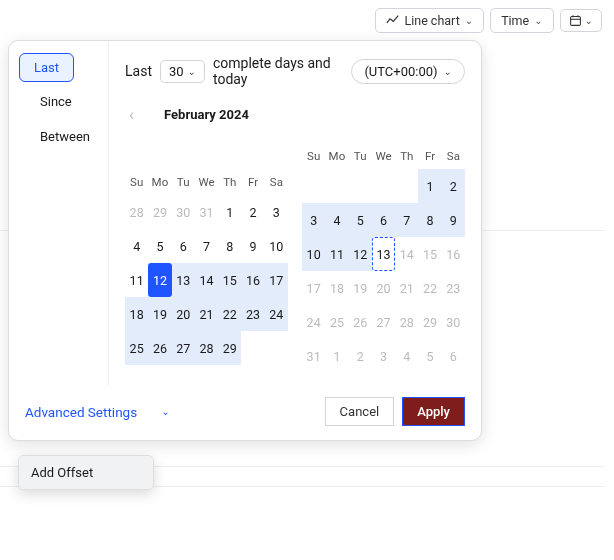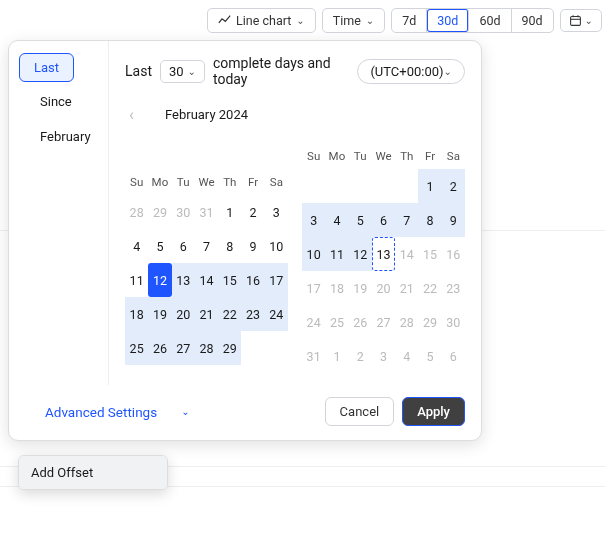--- a/index.html
+++ b/index.html
@@ -122,21 +122,21 @@
     gap: 4px;
     border: 1px solid #d1d5db;
     border-radius: 5px;
     padding: 3px 8px;
     font-size: 13px;
     cursor: pointer;
   }
   .tz-btn {
     display: inline-flex;
     align-items: center;
-    gap: 0;
+    gap: 6px;
     border: 1px solid #d1d5db;
     border-radius: 16px;
     padding: 4px 12px;
     font-size: 13px;
     cursor: pointer;
   }
   .cals {
     display: flex;
     gap: 14px;
   }
@@ -145,21 +145,21 @@
   }
   .cal-head {
     display: flex;
     align-items: center;
     justify-content: center;
     position: relative;
     height: 26px;
     margin-bottom: 6px;
   }
   .cal-title {
-    font-weight: 400;
+    font-weight: 700;
     font-size: 13px;
   }
   .cal-nav {
     position: absolute;
     color: #bbb;
     font-size: 16px;
     cursor: pointer;
     user-select: none;
   }
   .cal-nav.left { left: 4px; }
@@ -200,48 +200,47 @@
     justify-content: space-between;
     padding: 12px 16px 14px;
   }
   .adv-link {
     color: #1f55ff;
     font-size: 13.5px;
     cursor: pointer;
     display: inline-flex;
     align-items: center;
     gap: 24px;
-    margin-left: 20px;
   }
   .foot-btns {
     display: flex;
     gap: 8px;
   }
   .btn {
     padding: 6px 14px;
-    border-radius: 6px;
+    border-radius: 0;
     font-size: 13px;
     cursor: pointer;
   }
   .btn-cancel {
     background: #fff;
     border: 1px solid #d1d5db;
     color: #333;
   }
   .btn-apply {
-    background: #404040;
+    background: #7f1d1d;
     border: 1px solid #1f55ff;
     color: #fff;
     font-weight: 500;
   }
   .menu {
     position: absolute;
     left: 18px;
     top: 455px;
-    width: 150px;
+    width: 136px;
     background: #fff;
     border: 1px solid #ddd;
     border-radius: 6px;
     box-shadow: 0 4px 14px rgba(0,0,0,0.15);
     overflow: hidden;
     z-index: 10;
   }
   .menu-item {
     padding: 9px 12px;
     font-size: 13px;
@@ -271,40 +270,34 @@
     <svg class="ic" viewBox="0 0 16 16">
         <polyline points="1,11 5,6 9,9 15,2" fill="none" stroke="#333" stroke-width="1.5"></polyline>
       </svg>
     <span>Line chart</span>
     <span class="chev">⌄</span>
   </div>
   <div class="tb-btn">
     <span>Time</span>
     <span class="chev">⌄</span>
   </div>
-  <div class="tb-group" id="range-segs">
-      <div class="seg">7d</div>
-      <div class="seg active">30d</div>
-      <div class="seg">60d</div>
-      <div class="seg">90d</div>
-    </div>
   <div class="tb-icon">
     <svg class="ic" viewBox="0 0 16 16">
       <rect x="2" y="3" width="12" height="11" rx="1.5" fill="none" stroke="#333" stroke-width="1.3"></rect>
       <line x1="2" y1="6.5" x2="14" y2="6.5" stroke="#333" stroke-width="1.3"></line>
       <line x1="5" y1="1.5" x2="5" y2="4" stroke="#333" stroke-width="1.3"></line>
       <line x1="11" y1="1.5" x2="11" y2="4" stroke="#333" stroke-width="1.3"></line>
     </svg>
     <span class="chev">⌄</span>
   </div>
 </div>
 
 <div class="panel">
   <div class="panel-body">
-    <div class="side" id="side"><div class="side-pill">Last</div><div class="side-item">Since</div><div class="side-item">February</div></div>
+    <div class="side" id="side"><div class="side-pill">Last</div><div class="side-item">Since</div><div class="side-item">Between</div></div>
     <div class="main">
       <div class="sentence-row">
         <div class="sentence-left">
           <span>Last</span>
           <span class="num-select">
             <span>30</span>
             <span class="chev">⌄</span>
           </span>
           <span>complete days and today</span>
         </div>

